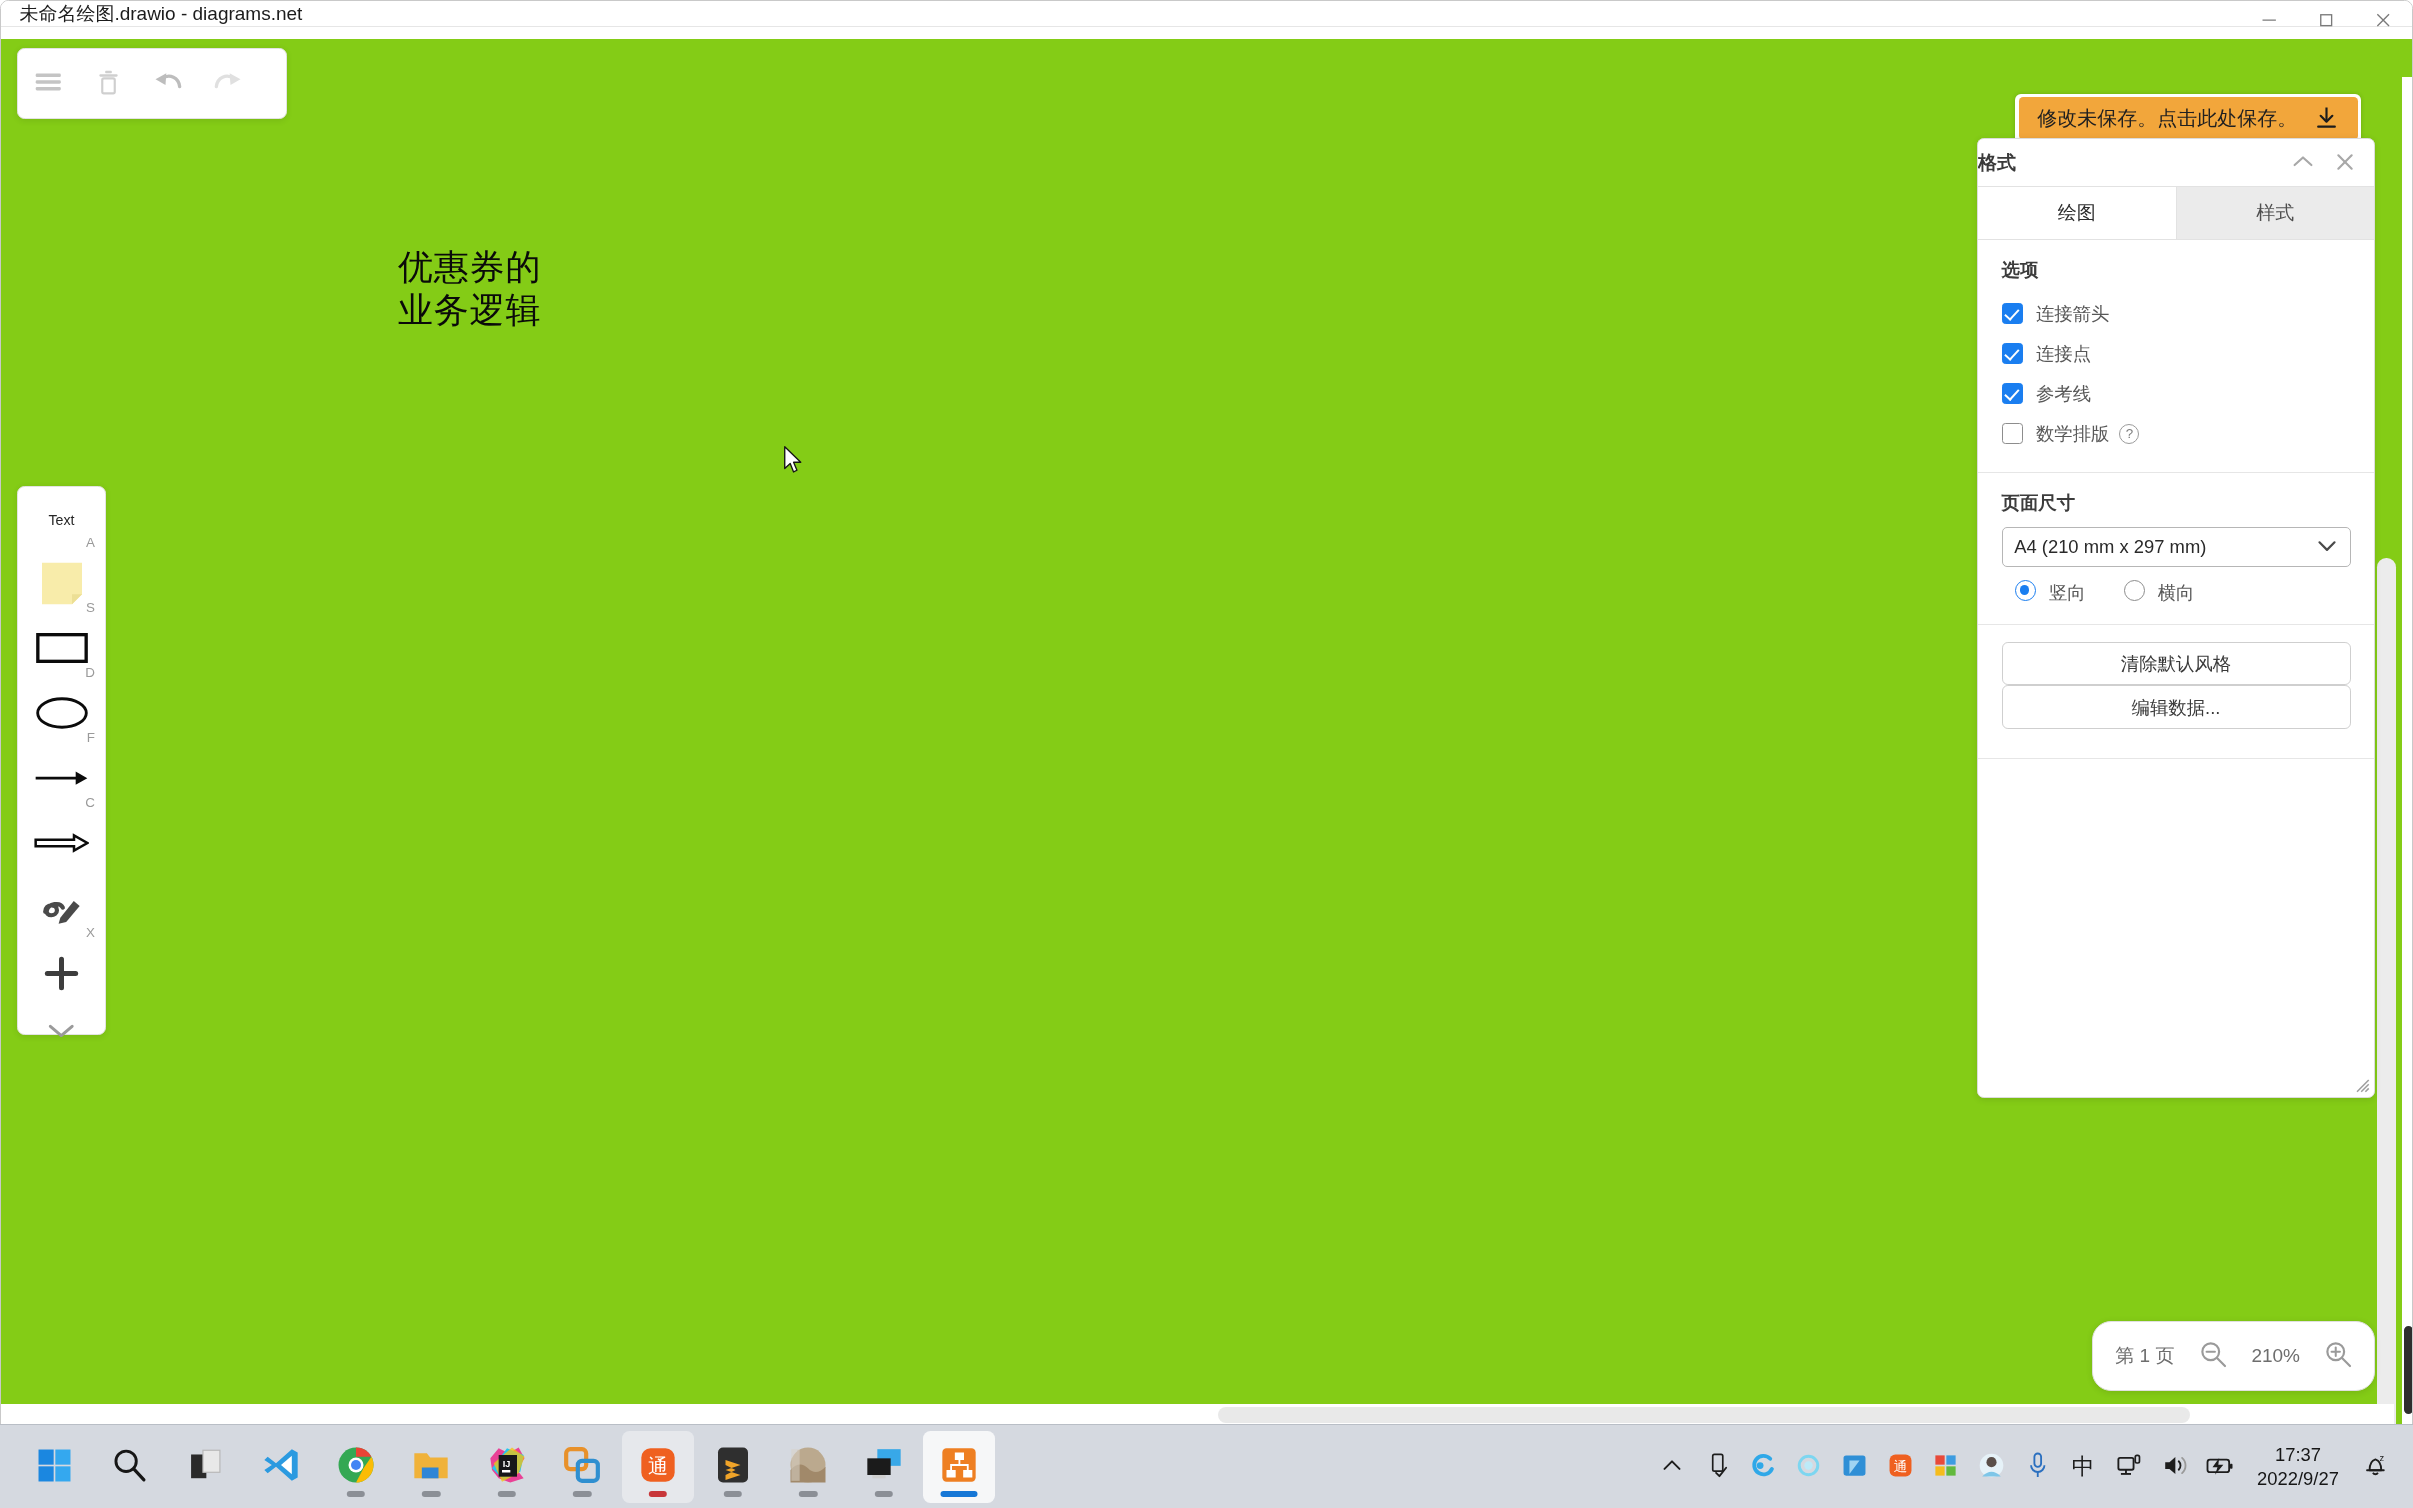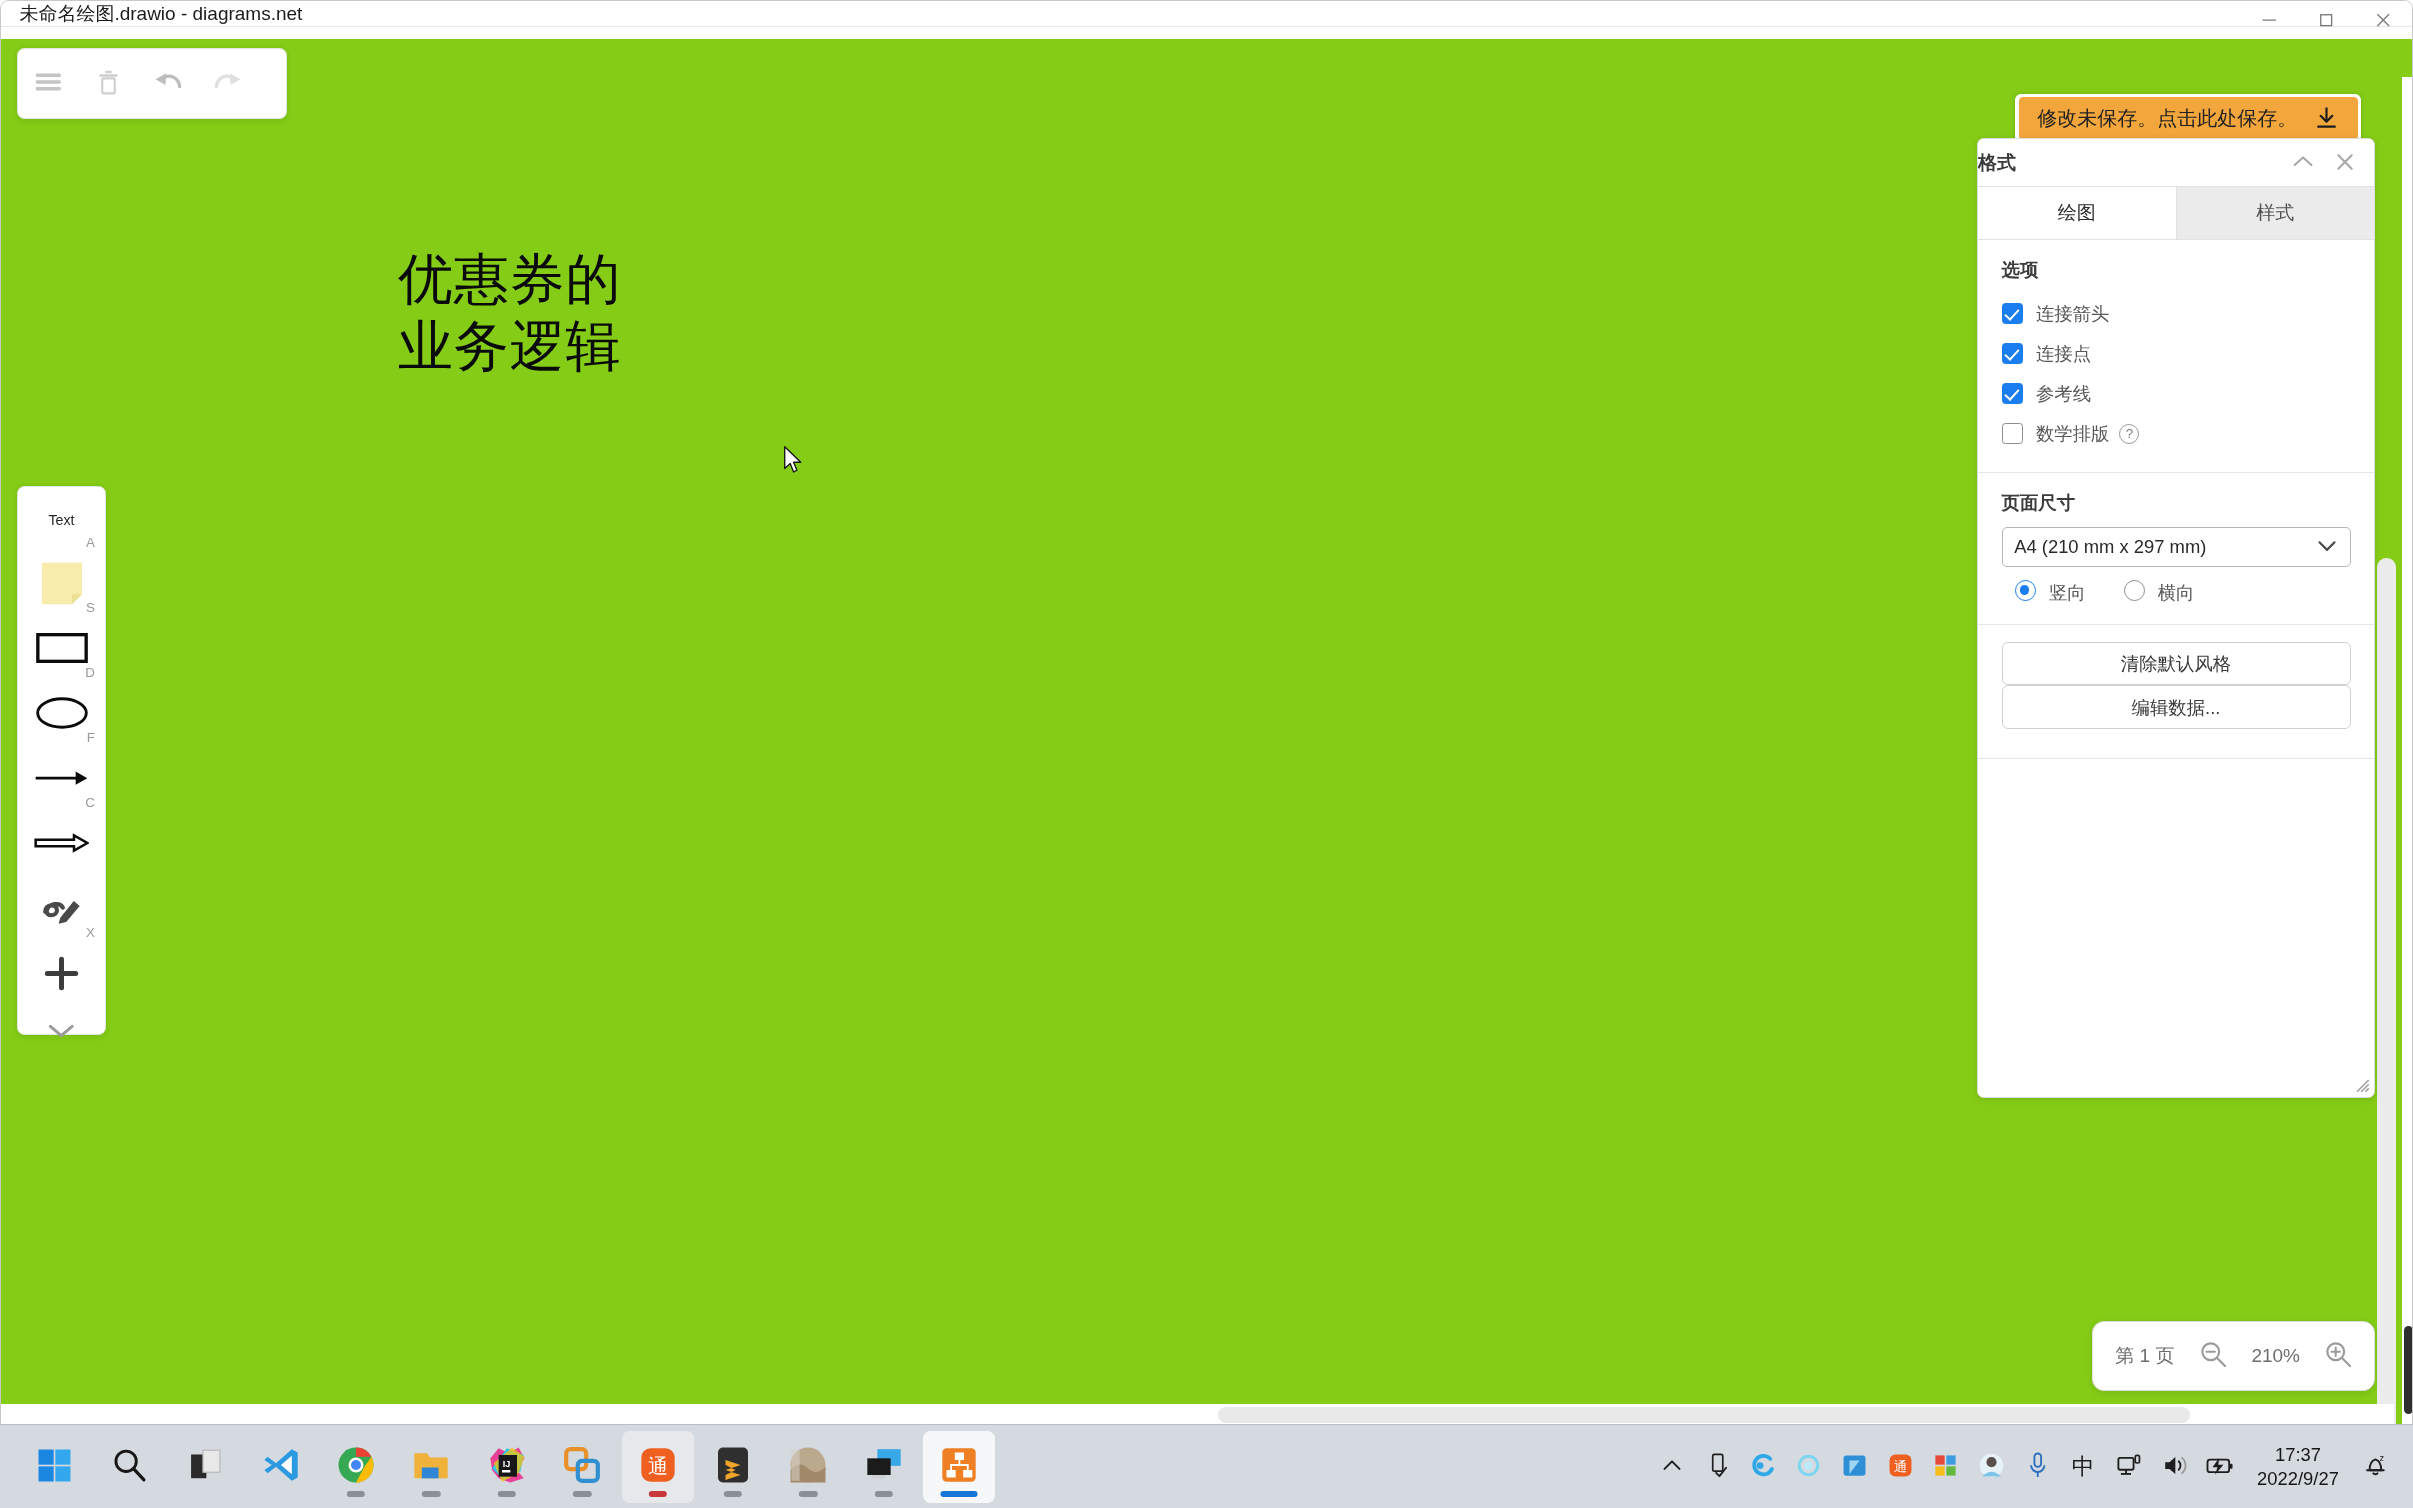--- a/index.html
+++ b/index.html
@@ -88,21 +88,21 @@
     display: flex; align-items: center; gap: 17px;
     cursor: pointer;
     white-space: nowrap;
   }
   #save-banner-label { font-size: 20px; color: #202020; }
 
   
   #diagram-text {
     position: absolute;
     left: 397px; top: 207px;
-    font-size: 55px;
+    font-size: 35px;
     line-height: 1.22;
     color: #0a0a0a;
     letter-spacing: 0.8px;
     white-space: pre-line;
   }
 
   
   #shape-palette {
     position: absolute;
     left: 16px; top: 447px;
@@ -288,21 +288,21 @@
     border-radius: 9.2px;
   }
 
   
   #zoom-control {
     position: absolute;
     right: 39px; bottom: 35px;
     height: 70px;
     background: #ffffff;
     border: 0.8px solid #e0e0e0;
-    border-radius: 12px;
+    border-radius: 19px;
     box-shadow: 0 1.7px 5.9px rgba(0,0,0,.10);
     display: flex; align-items: center;
     padding: 0 17px;
     gap: 15px;
   }
   #zoom-page-label { font-size: 19px; color: #6e6e6e; padding: 0 5px; cursor: pointer; }
   #zoom-level-label { font-size: 19px; color: #6e6e6e; padding: 0 5px; cursor: pointer; }
   .zoom-icon-btn {
     width: 37px; height: 47px;
     display: flex; align-items: center; justify-content: center;

